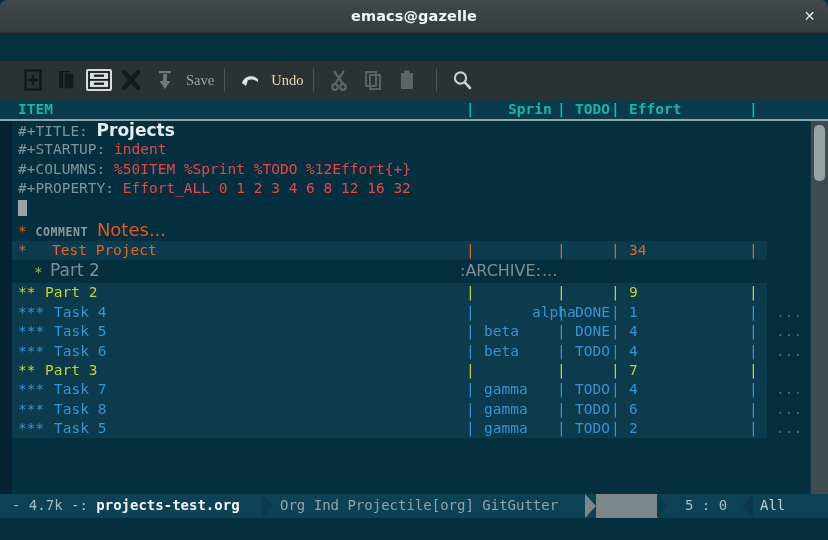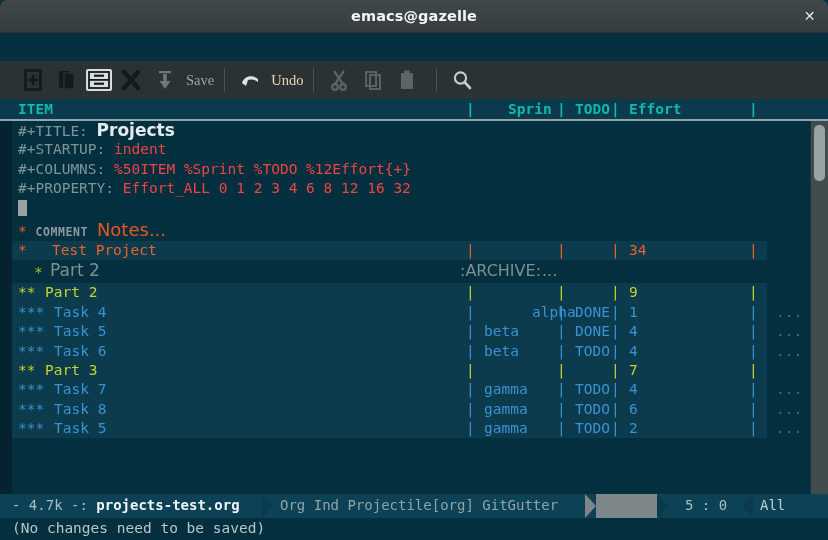--- a/index.html
+++ b/index.html
@@ -544,17 +544,16 @@
       <div class="grayblock" style="left:658px; width:0px;"></div>
 
       <span class="seg seg-pos" style="left:685px;">5 : 0</span>
 
       <svg class="chev" style="left:742px;" width="12" height="24" viewBox="0 0 12 24">
         <path d="M11 0 L0 12 L11 24 Z" fill="#0a3a4b"></path>
       </svg>
       <span class="seg seg-all" style="left:760px;">All</span>
     </div>
 
-    <div id="echo">(No changes need to be saved)</div>
 
   </div>
 
 </div>
 
 </body></html>

